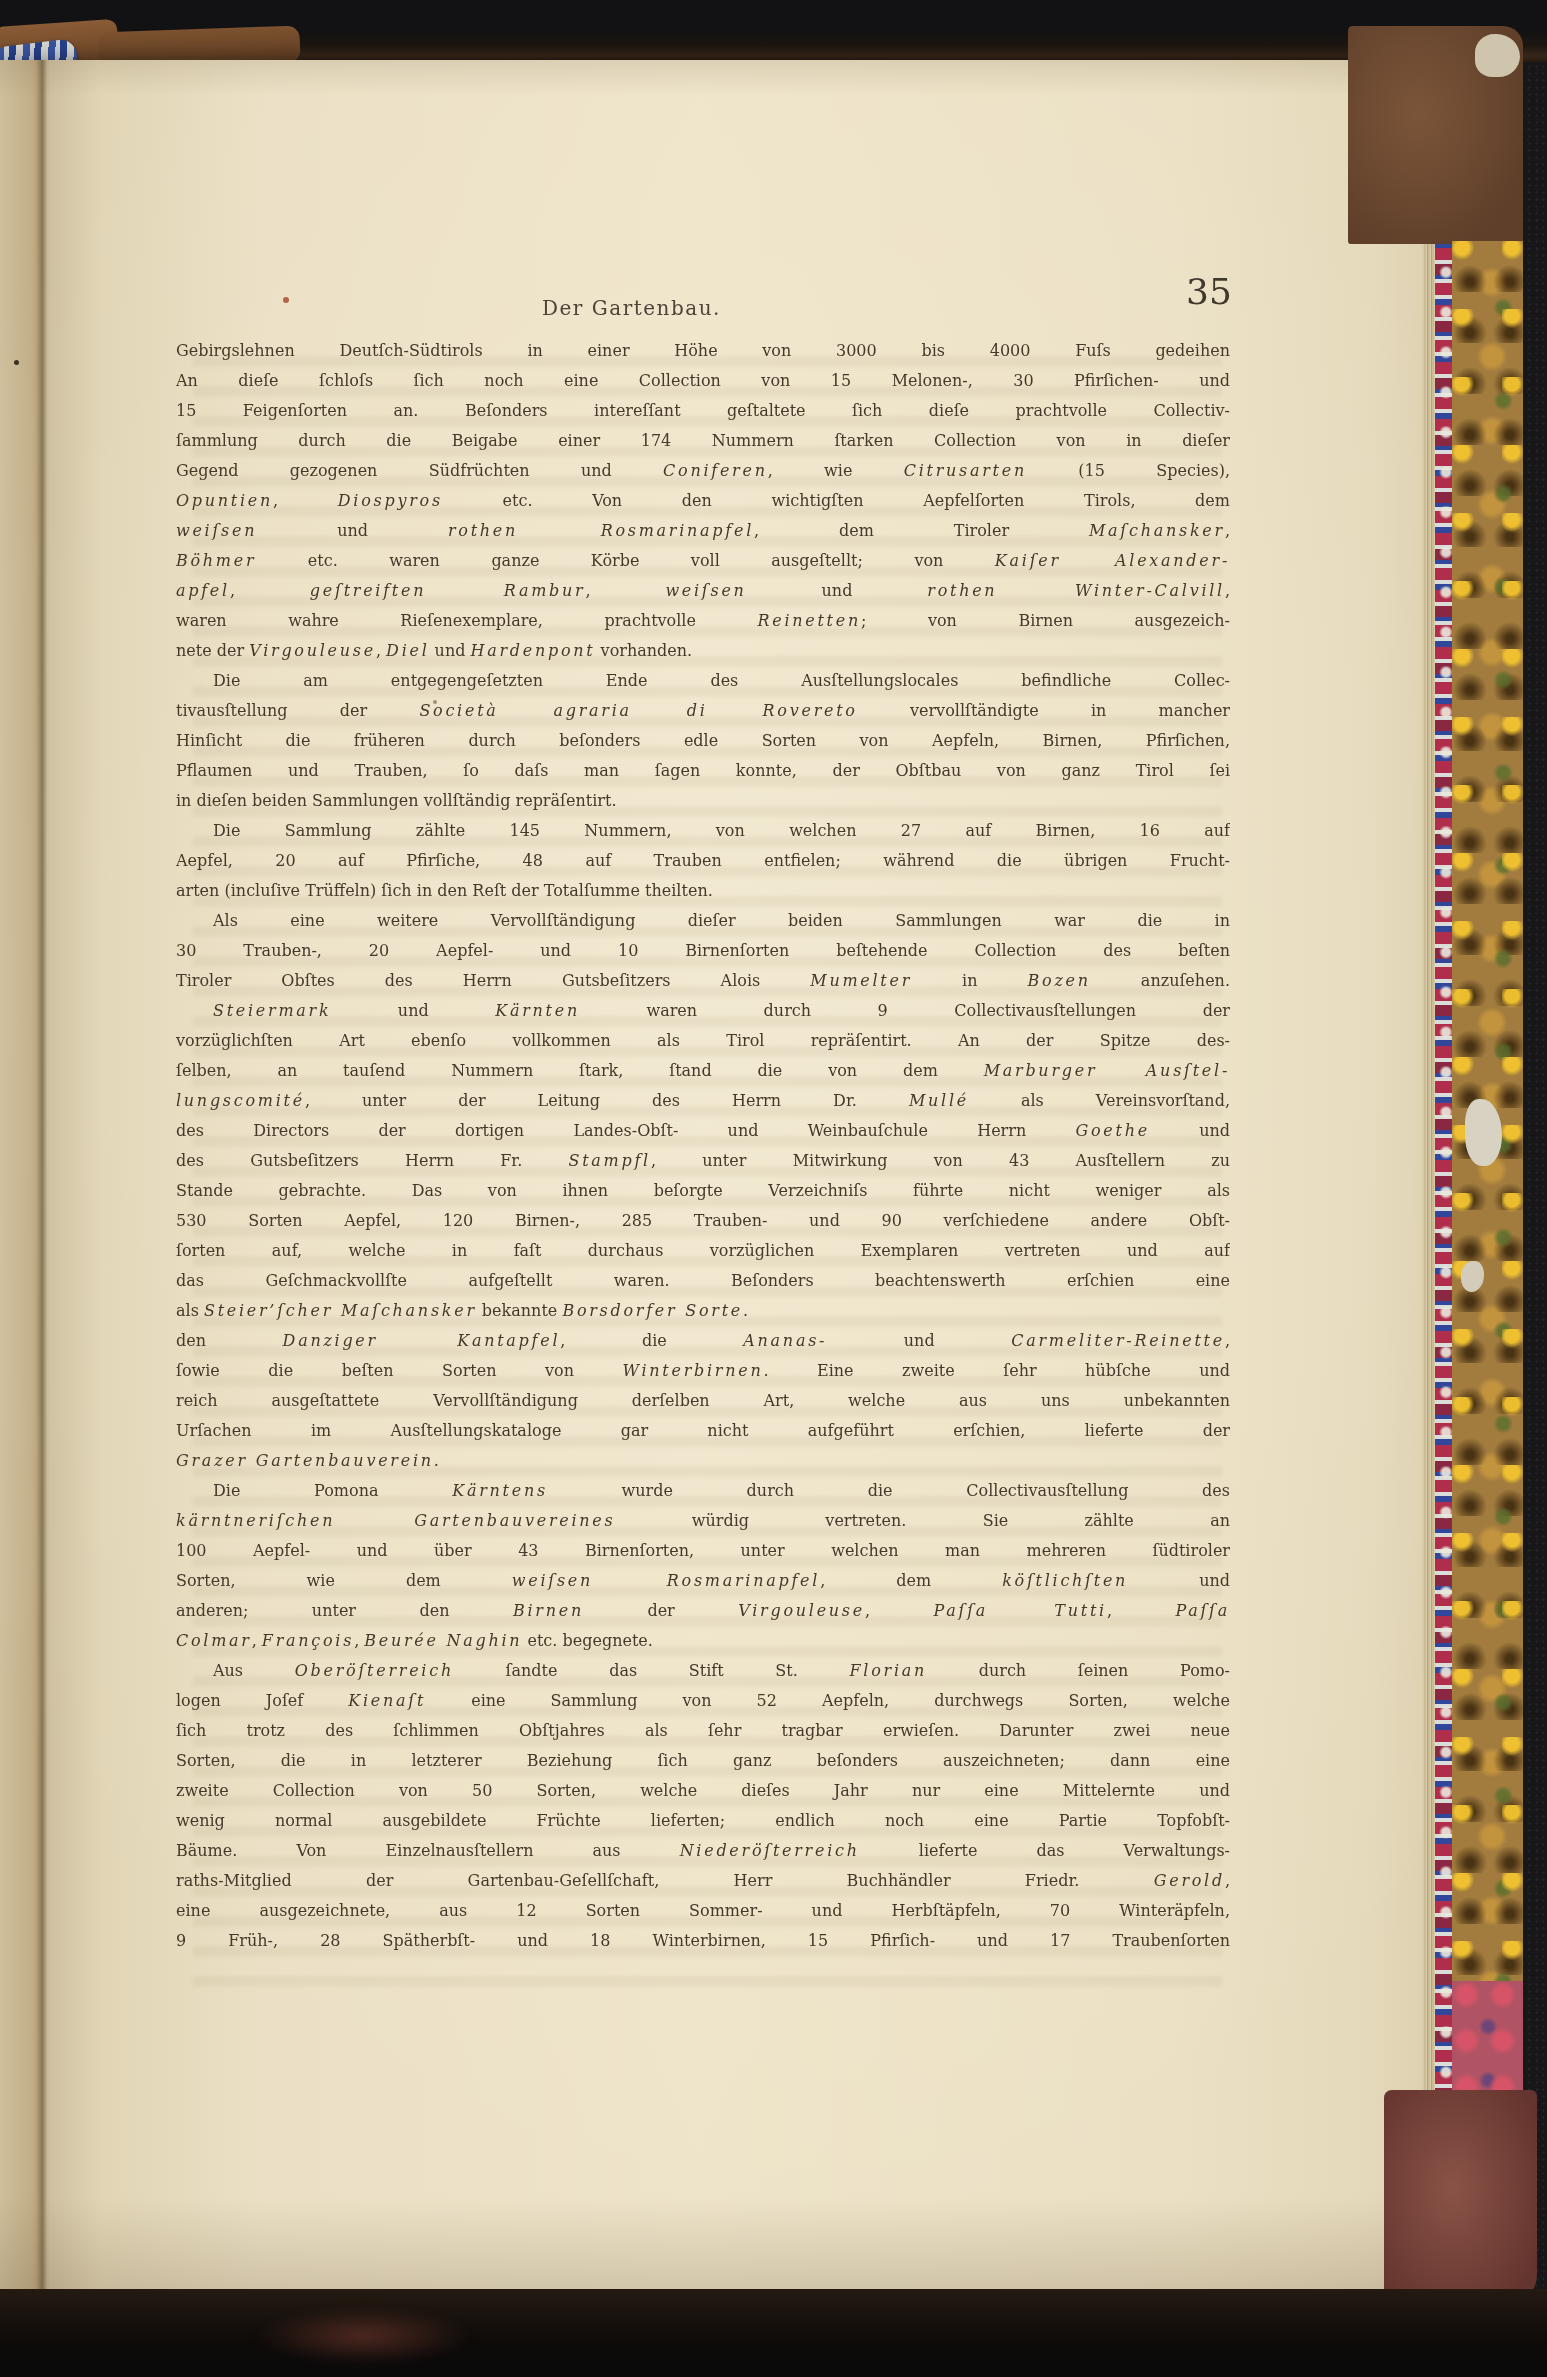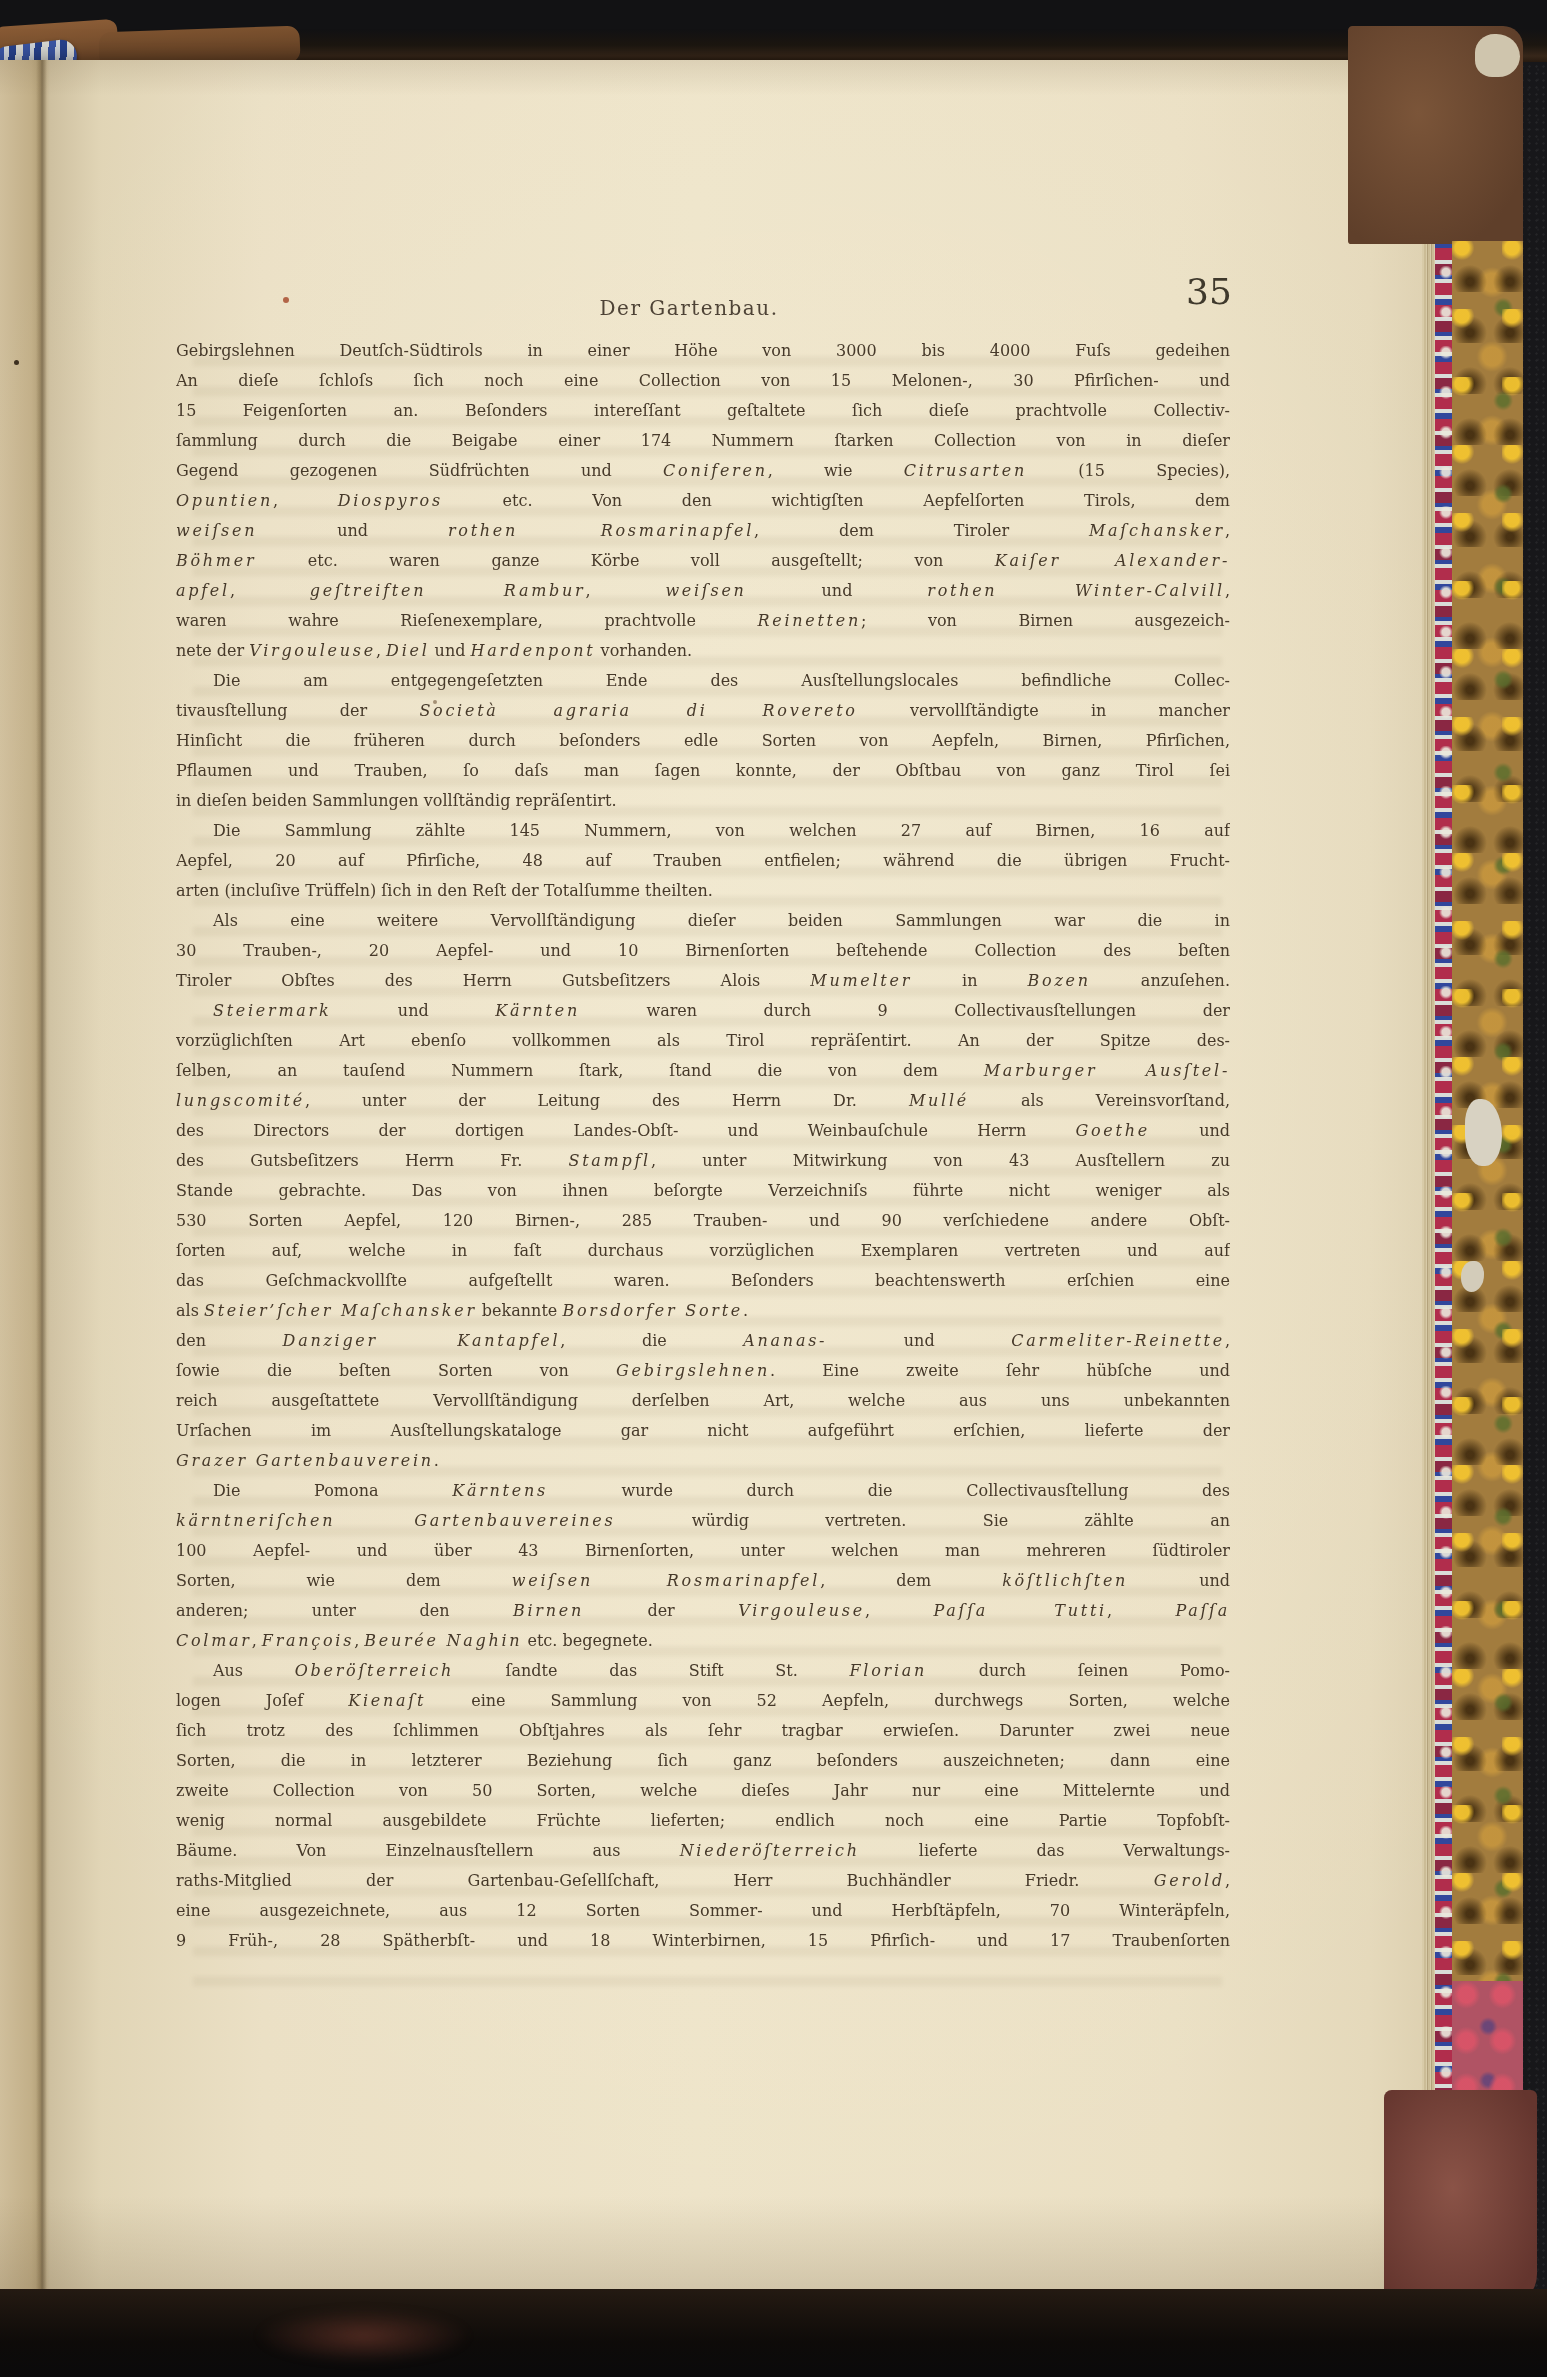--- a/index.html
+++ b/index.html
@@ -35,21 +35,21 @@
   .gutter-crease{left:36px;top:60px;width:10.8px;height:2234px;
     background:linear-gradient(to right,rgba(90,70,40,0) 0,rgba(95,75,45,0.30) 38%,rgba(60,45,25,0.42) 55%,rgba(90,70,40,0) 100%);}
   .bleed{left:193px;top:339px;width:1029px;height:1664px;
     background:repeating-linear-gradient(to bottom, transparent 0 17px, rgba(115,95,60,0.075) 18.6px 26px, transparent 28px 30px);
     filter:blur(2.3px);}
   .speck{border-radius:50%;}
   .speck.s1{left:14px;top:360px;width:5.4px;height:5.4px;background:#3d3020;}
   .speck.s2{left:283px;top:297px;width:6.2px;height:6.2px;background:rgba(168,78,48,0.85);}
   .speck.s3{left:433px;top:700px;width:3.9px;height:3.9px;background:rgba(90,60,30,0.5);}
   
-  .running-header{left:542px;top:296px;width:294px;text-align:center;
+  .running-header{left:542px;top:296px;width:294px;text-align:left;
     font-size:20px;letter-spacing:1.5px;color:#4e4336;}
   .page-number{left:1163px;top:271px;font-size:36px;color:#3f392c;margin-left:23px;}
   .text-block{left:176px;top:336px;width:1054px;color:var(--ink,#46392a);
     font-size:16px;line-height:30px;}
   .line{height:30px;overflow:hidden;text-align:justify;text-align-last:justify;}
   .line.end{text-align-last:left;}
   .line.indent{text-indent:37px;}
   .sp{letter-spacing:0.17em;font-style:italic;}
   
   .page-edges{left:1422px;top:67px;width:15.5px;height:2220px;
@@ -129,21 +129,21 @@
       <div class="line"><span>ſelben, an tauſend Nummern ſtark, ſtand die von dem </span><span class="sp">Marburger Ausſtel-</span></div>
       <div class="line"><span class="sp">lungscomité</span><span>, unter der Leitung des Herrn Dr. </span><span class="sp">Mullé</span><span> als Vereinsvorſtand,</span></div>
       <div class="line"><span>des Directors der dortigen Landes-Obſt- und Weinbauſchule Herrn </span><span class="sp">Goethe</span><span> und</span></div>
       <div class="line"><span>des Gutsbeſitzers Herrn Fr. </span><span class="sp">Stampfl</span><span>, unter Mitwirkung von 43 Ausſtellern zu</span></div>
       <div class="line"><span>Stande gebrachte. Das von ihnen beſorgte Verzeichniſs führte nicht weniger als</span></div>
       <div class="line"><span>530 Sorten Aepfel, 120 Birnen-, 285 Trauben- und 90 verſchiedene andere Obſt-</span></div>
       <div class="line"><span>ſorten auf, welche in faſt durchaus vorzüglichen Exemplaren vertreten und auf</span></div>
       <div class="line"><span>das Geſchmackvollſte aufgeſtellt waren. Beſonders beachtenswerth erſchien eine</span></div>
       <div class="line end"><span>als </span><span class="sp">Steier’ſcher Maſchansker</span><span> bekannte </span><span class="sp">Borsdorfer Sorte</span><span>.</span></div>
       <div class="line"><span>den </span><span class="sp">Danziger Kantapfel</span><span>, die </span><span class="sp">Ananas-</span><span> und </span><span class="sp">Carmeliter-Reinette</span><span>,</span></div>
-      <div class="line"><span>ſowie die beſten Sorten von </span><span class="sp">Gebirgslehnen</span><span>. Eine zweite ſehr hübſche und</span></div>
+      <div class="line"><span>ſowie die beſten Sorten von </span><span class="sp">Winterbirnen</span><span>. Eine zweite ſehr hübſche und</span></div>
       <div class="line"><span>reich ausgeſtattete Vervollſtändigung derſelben Art, welche aus uns unbekannten</span></div>
       <div class="line"><span>Urſachen im Ausſtellungskataloge gar nicht aufgeführt erſchien, lieferte der</span></div>
       <div class="line end"><span class="sp">Grazer Gartenbauverein</span><span>.</span></div>
       <div class="line indent"><span>Die Pomona </span><span class="sp">Kärntens</span><span> wurde durch die Collectivausſtellung des</span></div>
       <div class="line"><span class="sp">kärntneriſchen Gartenbauvereines</span><span> würdig vertreten. Sie zählte an</span></div>
       <div class="line"><span>100 Aepfel- und über 43 Birnenſorten, unter welchen man mehreren ſüdtiroler</span></div>
       <div class="line"><span>Sorten, wie dem </span><span class="sp">weiſsen Rosmarinapfel</span><span>, dem </span><span class="sp">köſtlichſten</span><span> und</span></div>
       <div class="line"><span>anderen; unter den </span><span class="sp">Birnen</span><span> der </span><span class="sp">Virgouleuse</span><span>, </span><span class="sp">Paſſa Tutti</span><span>, </span><span class="sp">Paſſa</span></div>
       <div class="line end"><span class="sp">Colmar</span><span>, </span><span class="sp">François</span><span>, </span><span class="sp">Beurée Naghin</span><span> etc. begegnete.</span></div>
       <div class="line indent"><span>Aus </span><span class="sp">Oberöſterreich</span><span> ſandte das Stift St. </span><span class="sp">Florian</span><span> durch ſeinen Pomo-</span></div>

